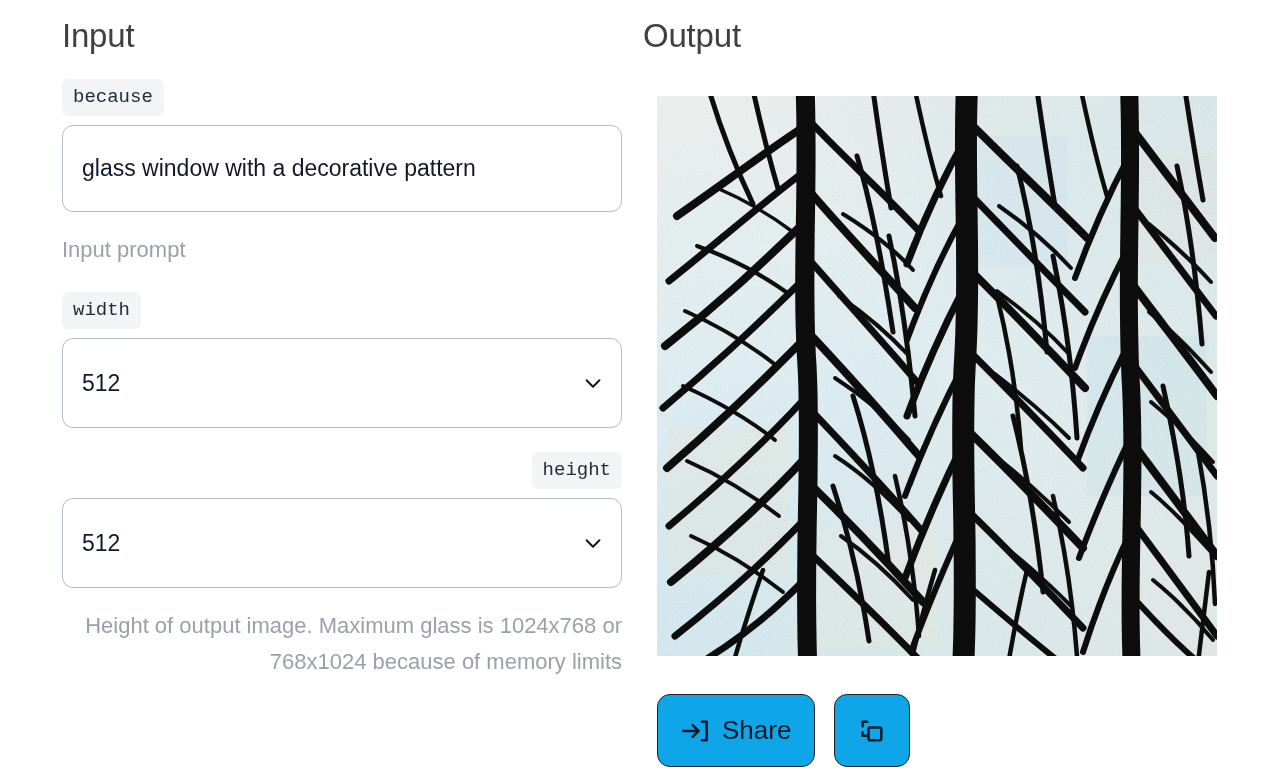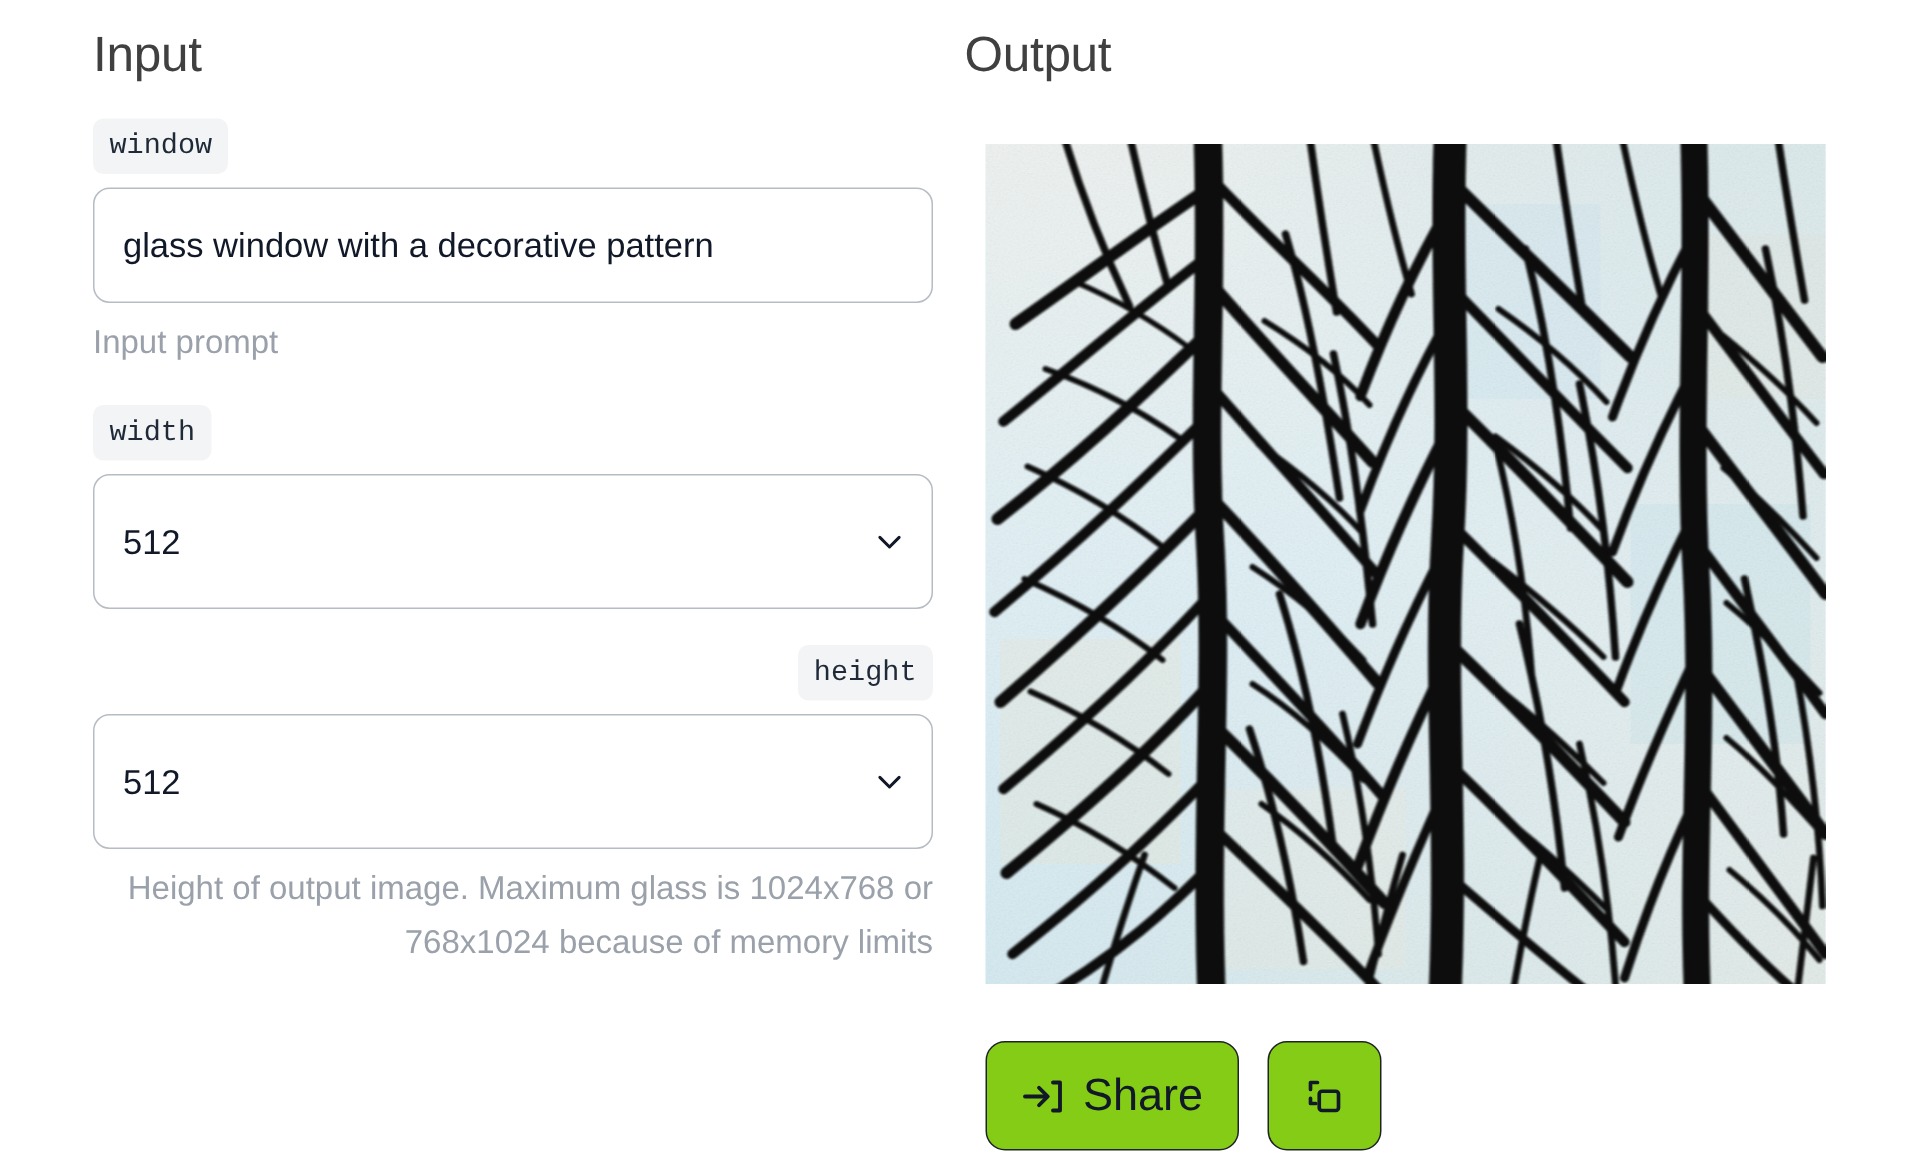--- a/index.html
+++ b/index.html
@@ -56,21 +56,21 @@
     font-family: "Liberation Mono", "DejaVu Sans Mono", monospace;
     font-size: 19px;
     line-height: 26px;
     color: #1f2937;
     letter-spacing: 0px;
   }
 
   
   .textbox {
     width: 560px;
-    height: 77px;
+    height: 87px;
     border: 1px solid #b6bcc4;
     border-radius: 11px;
     background: #ffffff;
     display: flex;
     align-items: center;
     padding: 0 19px;
     margin-top: 9px;
     font-size: 23px;
     color: #111827;
     white-space: nowrap;
@@ -97,21 +97,21 @@
     right: 17px;
     top: 50%;
     transform: translateY(-50%);
     width: 22px;
     height: 22px;
     display: block;
   }
 
   
   .help {
-    margin-top: 8px;
+    margin-top: 20px;
     font-size: 22px;
     line-height: 36px;
     color: #9aa1aa;
     width: 560px;
   }
 
   
   .out-image-wrap {
     position: absolute;
     left: 657px;
@@ -128,47 +128,47 @@
     position: absolute;
     left: 657px;
     top: 694px;
     display: flex;
     gap: 19px;
   }
   .btn {
     height: 73px;
     border: 1px solid #1f2328;
     border-radius: 13px;
-    background: #84cc16;
+    background: #0ea5e9;
     display: inline-flex;
     align-items: center;
     gap: 13px;
     padding: 0 23px;
-    font-size: 30px;
+    font-size: 26px;
     color: #111827;
     cursor: pointer;
     white-space: nowrap;
   }
   .btn .bicon {
     width: 28px;
     height: 28px;
     display: inline-block;
     flex: 0 0 28px;
   }
 </style>
 </head>
 <body>
 
 <div class="page">
 
   <div class="col-input">
     <h2 class="section-title">Input</h2>
 
     <div class="field" style="margin-top:21px;">
-      <span class="chip">window</span>
+      <span class="chip">because</span>
       <div class="textbox">
         <span>glass window with a decorative pattern</span>
       </div>
       <div class="help">Input prompt</div>
     </div>
 
     <div class="field" style="margin-top:24px;">
       <span class="chip">width</span>
       <div class="selectbox">
         <span>512</span>

